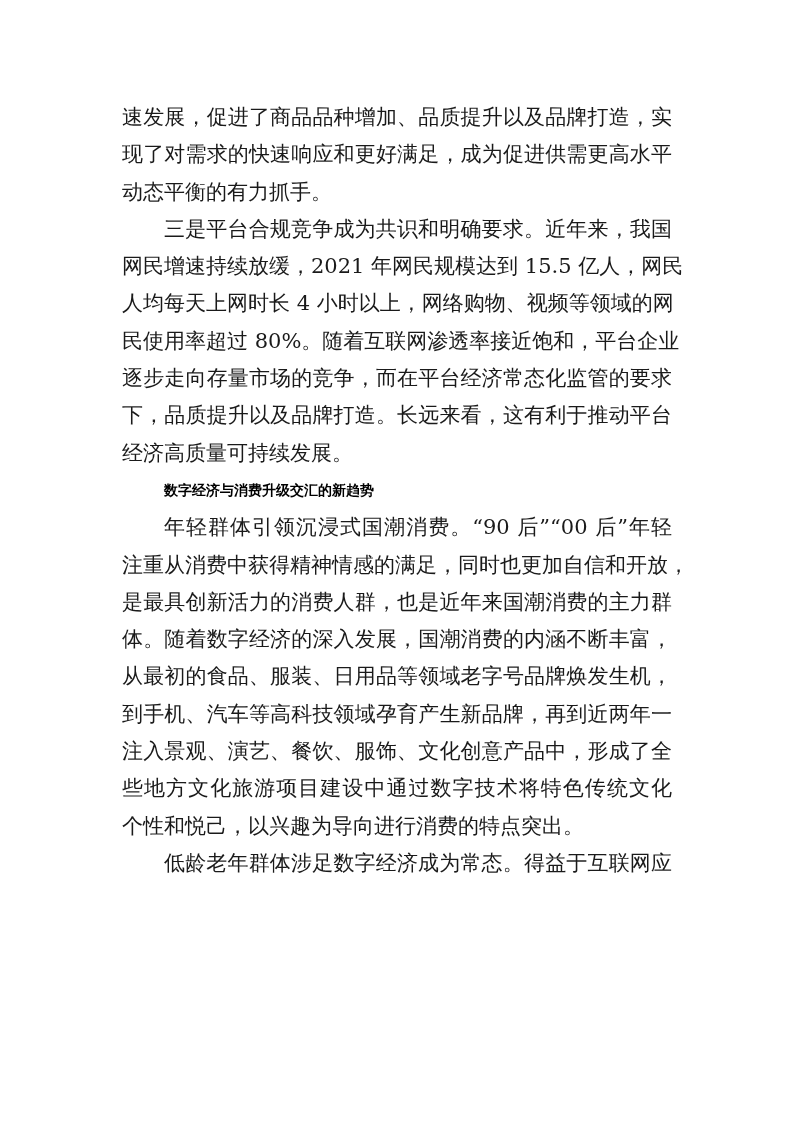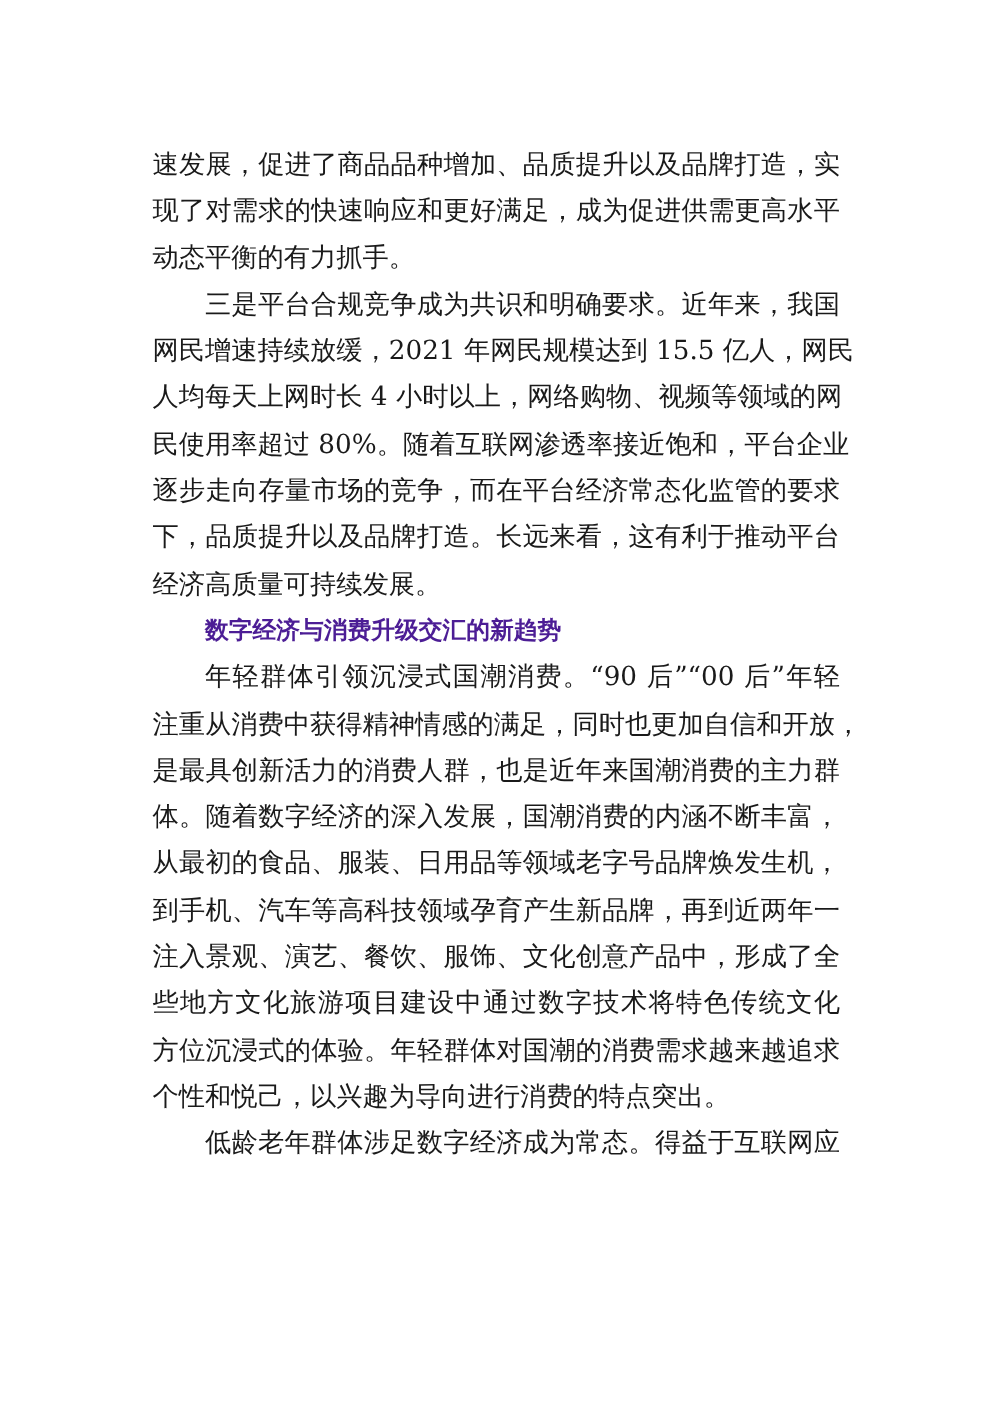--- a/index.html
+++ b/index.html
@@ -9,21 +9,21 @@
     }
     body {
       width: 793px;
       height: 1122px;
       position: relative;
       overflow: hidden;
     }
     .page {
       position: absolute;
       left: 122px;
-      top: 113px;
+      top: 99px;
       width: 550px;
       color: #1a1a1a;
     }
     .line {
       height: 37.3px;
       line-height: 37.3px;
       font-family: "DejaVu Serif", "Liberation Serif", serif;
       font-size: 21px;
       white-space: nowrap;
       text-align: justify;
@@ -34,24 +34,24 @@
       text-align-last: left;
     }
     .line.indent {
       padding-left: 42px;
     }
     .heading {
       height: 37.3px;
       line-height: 37.3px;
       font-family: "DejaVu Sans", "Liberation Sans", sans-serif;
       font-weight: bold;
-      font-size: 19px;
+      font-size: 14px;
       padding-left: 42px;
       white-space: nowrap;
-      color: #4c1d95;
+      color: #000000;
     }
   </style>
 </head>
 <body>
 
 <div class="page">
 
   <div class="paragraph">
     <div class="line">速发展，促进了商品品种增加、品质提升以及品牌打造，实</div>
     <div class="line">现了对需求的快速响应和更好满足，成为促进供需更高水平</div>
@@ -72,21 +72,20 @@
 
   <div class="paragraph">
     <div class="line indent">年轻群体引领沉浸式国潮消费。“90 后”“00 后”年轻</div>
     <div class="line">注重从消费中获得精神情感的满足，同时也更加自信和开放，</div>
     <div class="line">是最具创新活力的消费人群，也是近年来国潮消费的主力群</div>
     <div class="line">体。随着数字经济的深入发展，国潮消费的内涵不断丰富，</div>
     <div class="line">从最初的食品、服装、日用品等领域老字号品牌焕发生机，</div>
     <div class="line">到手机、汽车等高科技领域孕育产生新品牌，再到近两年一</div>
     <div class="line">注入景观、演艺、餐饮、服饰、文化创意产品中，形成了全</div>
     <div class="line">些地方文化旅游项目建设中通过数字技术将特色传统文化</div>
-    <div class="line">方位沉浸式的体验。年轻群体对国潮的消费需求越来越追求</div>
     <div class="line last">个性和悦己，以兴趣为导向进行消费的特点突出。</div>
   </div>
 
   <div class="paragraph">
     <div class="line indent">低龄老年群体涉足数字经济成为常态。得益于互联网应</div>
   </div>
 
 </div>
 
 </body></html>

